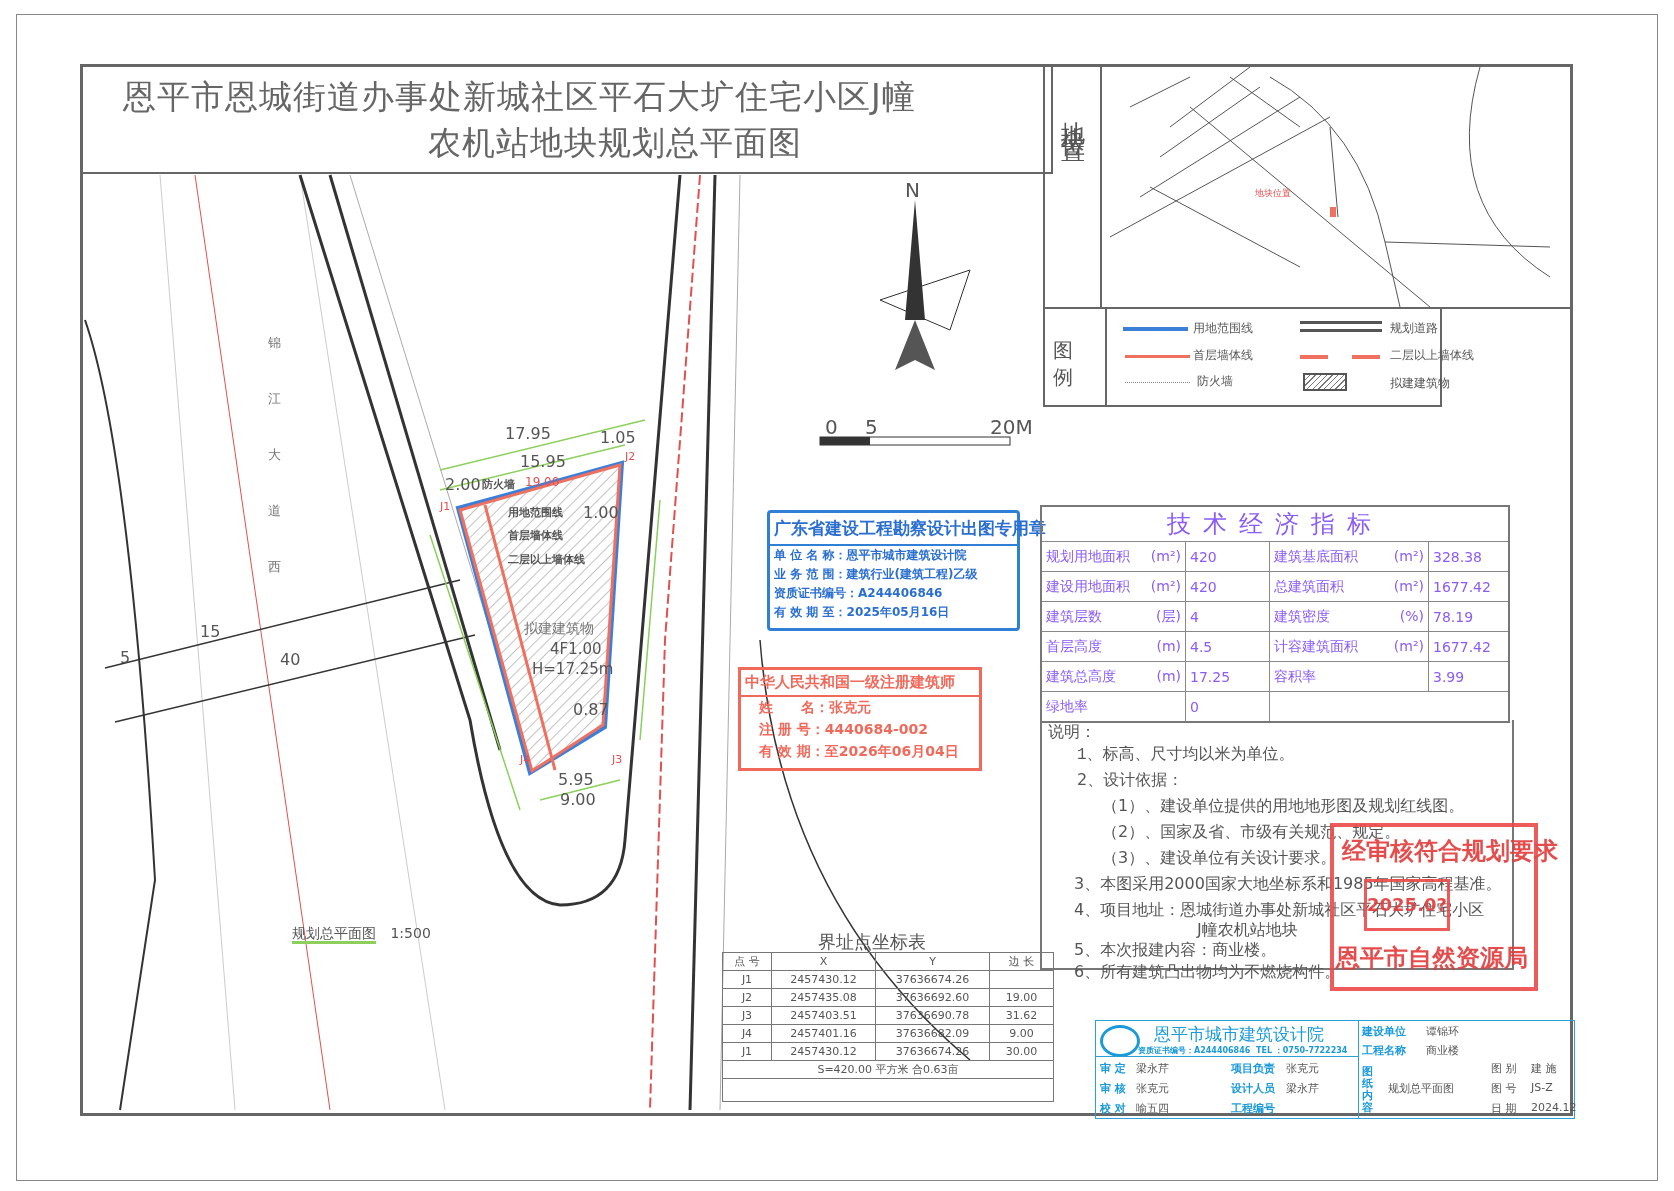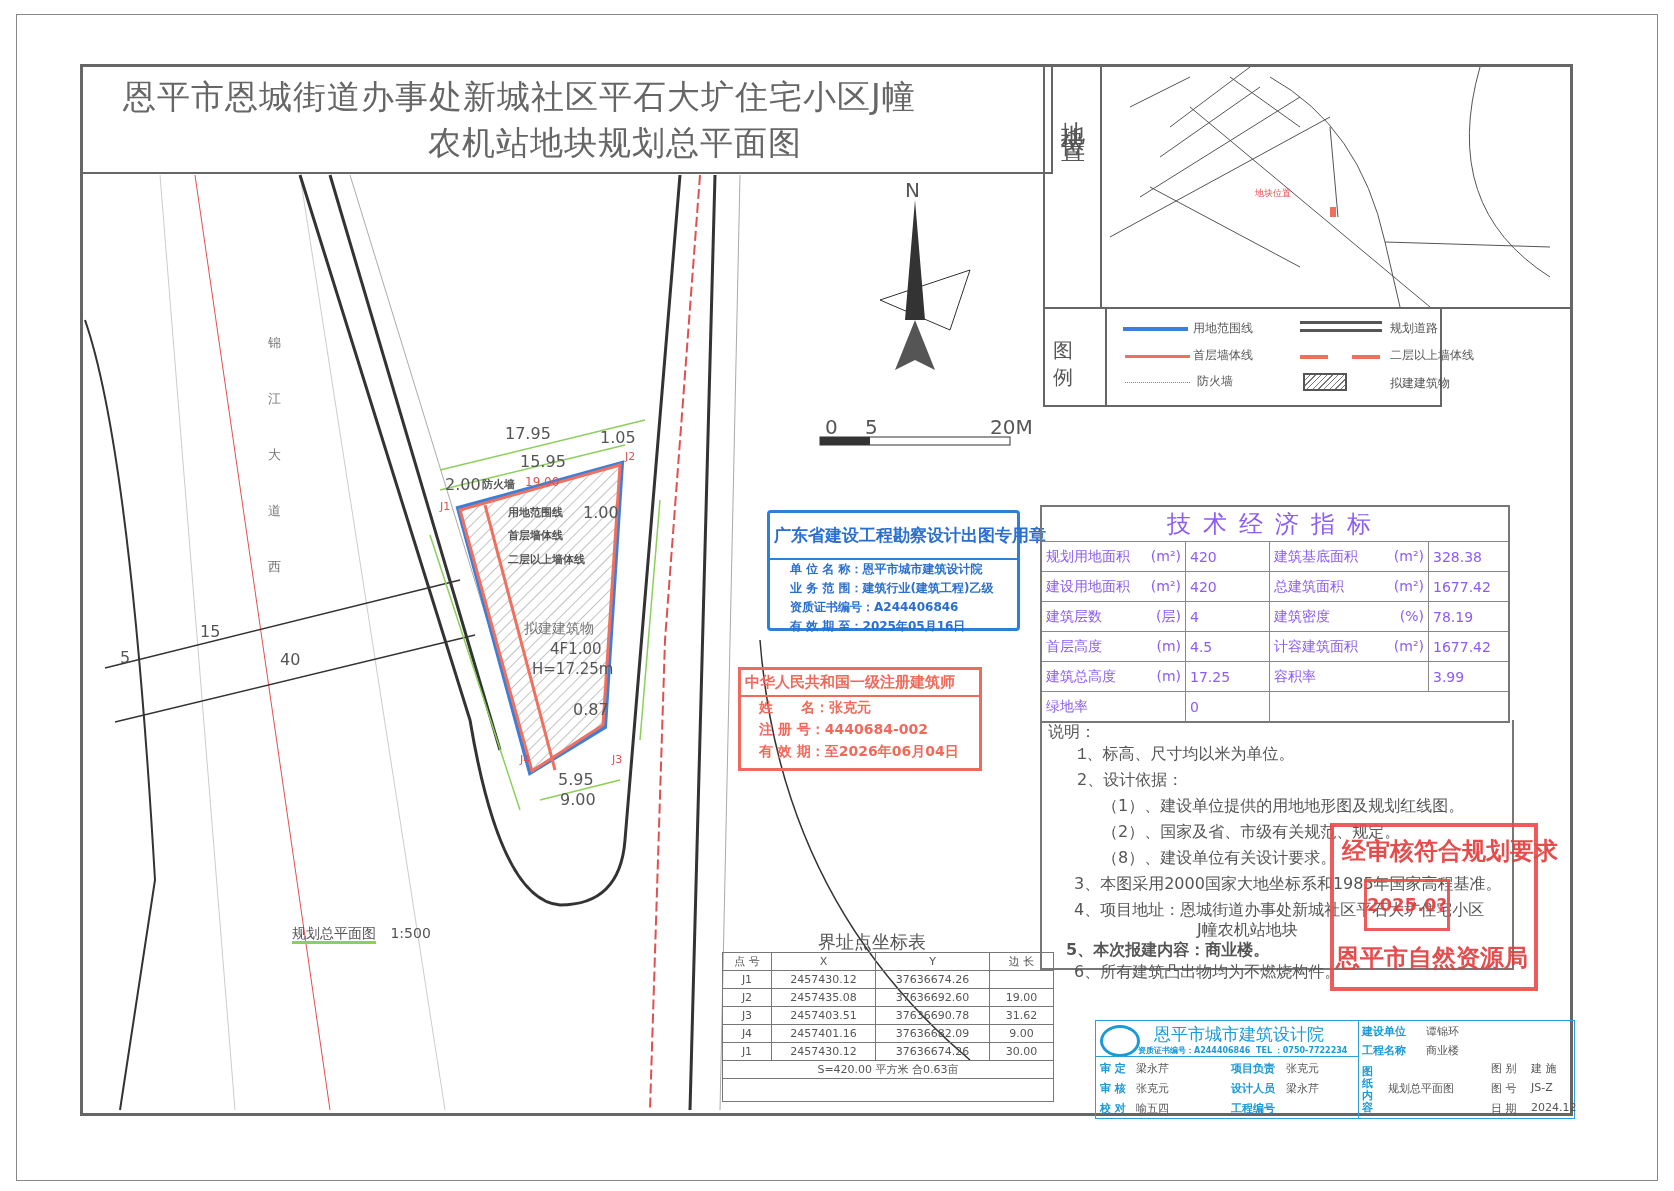--- a/index.html
+++ b/index.html
@@ -16,22 +16,22 @@
   .legend-box{position:absolute;left:1043px;top:307px;width:395px;height:98px;border:2px solid #666;border-top:none;}
   .legend-label{position:absolute;left:0;top:0;width:60px;height:98px;border-right:2px solid #666;}
   .legend-label span{position:absolute;left:8px;top:30px;font-size:20px;color:#555;letter-spacing:8px;}
   .lg-item{position:absolute;font-size:12px;color:#555;white-space:nowrap;}
   .tech{position:absolute;left:1040px;top:505px;width:470px;border:2px solid #777;border-collapse:collapse;font-size:14px;color:#8b5cf6;}
   .tech td{border:1px solid #888;height:29px;padding:0 4px;white-space:nowrap;}
   .tech .th{font-size:24px;text-align:center;letter-spacing:12px;height:34px;}
   .notes{position:absolute;left:1040px;top:720px;width:470px;height:248px;border:2px solid #777;border-top:none;font-size:16px;color:#555;}
   .notes div{position:absolute;white-space:nowrap;}
   .stamp-blue{position:absolute;left:767px;top:510px;width:247px;height:115px;border:3px solid #2f7fd6;border-radius:4px;color:#2a6fd0;font-weight:bold;}
-  .stamp-blue .h{font-size:17px;padding:11px 4px;border-bottom:2px solid #2f7fd6;white-space:nowrap;}
-  .stamp-blue .r{font-size:12px;padding:1px 20px;white-space:nowrap;}
+  .stamp-blue .h{font-size:17px;padding:4px 4px;border-bottom:2px solid #2f7fd6;white-space:nowrap;}
+  .stamp-blue .r{font-size:12px;padding:1px 4px;white-space:nowrap;}
   .stamp-red{position:absolute;left:738px;top:667px;width:238px;height:98px;border:3px solid #f06a5c;color:#f06a5c;font-weight:bold;}
   .stamp-red .h{font-size:15px;padding:3px 4px;border-bottom:2px solid #f06a5c;white-space:nowrap;}
   .stamp-red .r{font-size:14px;padding:2px 18px;white-space:nowrap;}
   .stamp-approve{position:absolute;left:1330px;top:823px;width:200px;height:160px;border:4px solid #ec4a4a;color:#e33a3a;font-weight:bold;opacity:.9;}
   .stamp-approve .t{position:absolute;left:8px;top:8px;font-size:24px;white-space:nowrap;}
   .stamp-approve .m{position:absolute;left:30px;top:52px;width:80px;height:46px;border:3px solid #ec4a4a;font-size:18px;text-align:center;line-height:46px;}
   .stamp-approve .b{position:absolute;left:2px;top:115px;font-size:24px;white-space:nowrap;}
   .coord-title{position:absolute;left:818px;top:930px;font-size:18px;color:#555;}
   .coord{position:absolute;left:722px;top:952px;border-collapse:collapse;font-size:11px;color:#555;}
   .coord td{border:1px solid #777;height:17px;text-align:center;padding:0 4px;white-space:nowrap;}
@@ -225,25 +225,25 @@
   </tr>
 </tbody>
   </table>
 
 <div class="notes">
   <div style="left:6px;top:2px;">说明：</div>
   <div style="left:35px;top:24px;font-family:Liberation Mono, monospace;">1、标高、尺寸均以米为单位。</div>
   <div style="left:35px;top:50px;">2、设计依据：</div>
   <div style="left:60px;top:76px;">（1）、建设单位提供的用地地形图及规划红线图。</div>
   <div style="left:60px;top:102px;">（2）、国家及省、市级有关规范、规定。</div>
-  <div style="left:60px;top:128px;">（8）、建设单位有关设计要求。</div>
+  <div style="left:60px;top:128px;">（3）、建设单位有关设计要求。</div>
   <div style="left:32px;top:154px;">3、本图采用2000国家大地坐标系和1985年国家高程基准。</div>
   <div style="left:32px;top:180px;">4、项目地址：恩城街道办事处新城社区平石大圹住宅小区</div>
   <div style="left:155px;top:200px;">J幢农机站地块</div>
-  <div style="left:24px;top:220px;font-weight:bold;">5、本次报建内容：商业楼。</div>
+  <div style="left:32px;top:220px;">5、本次报建内容：商业楼。</div>
   <div style="left:32px;top:242px;">6、所有建筑凸出物均为不燃烧构件。</div>
 </div>
 
 <div class="stamp-approve">
   <div class="t">经审核符合规划要求</div>
   <div class="m">2025.0?</div>
   <div class="b">恩平市自然资源局</div>
 </div>
 
 <div class="coord-title">界址点坐标表</div>

